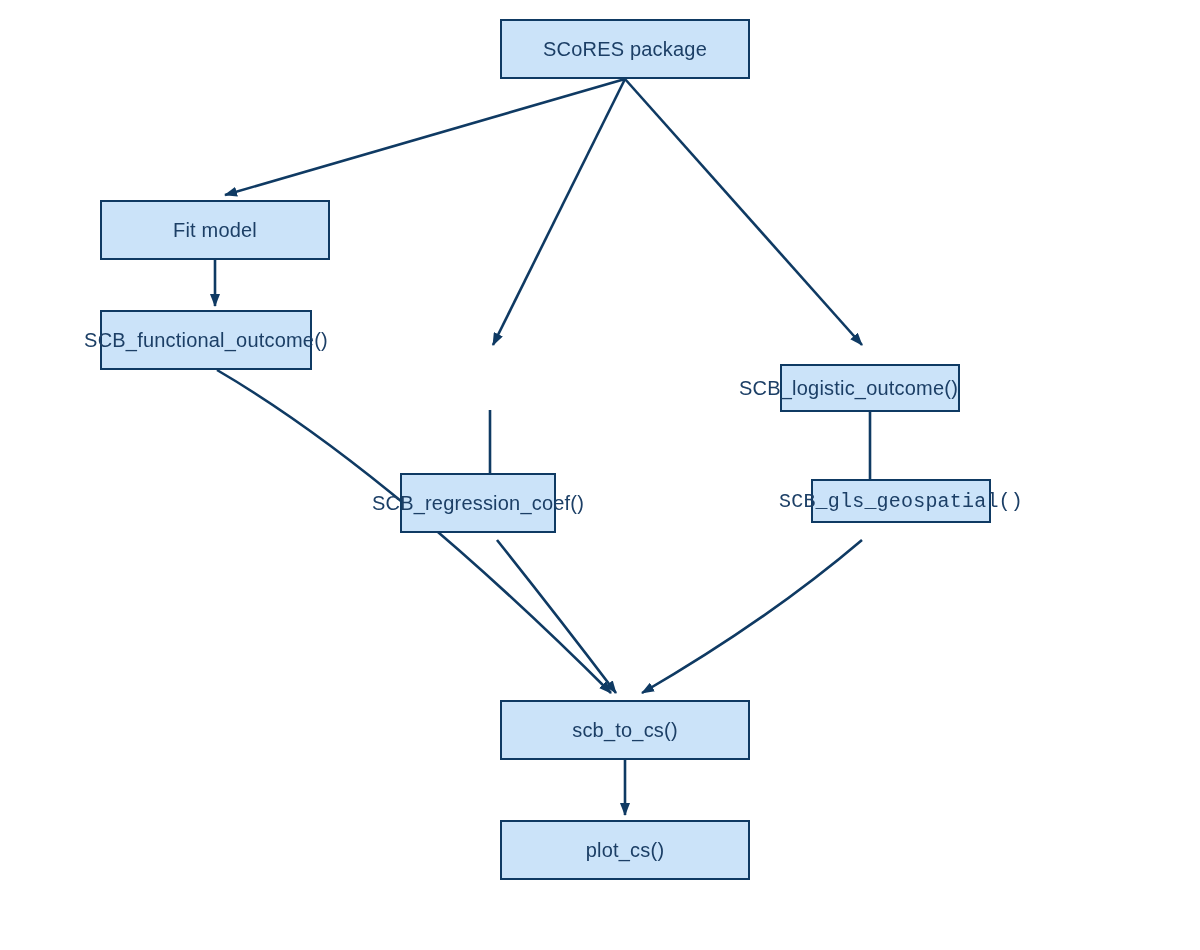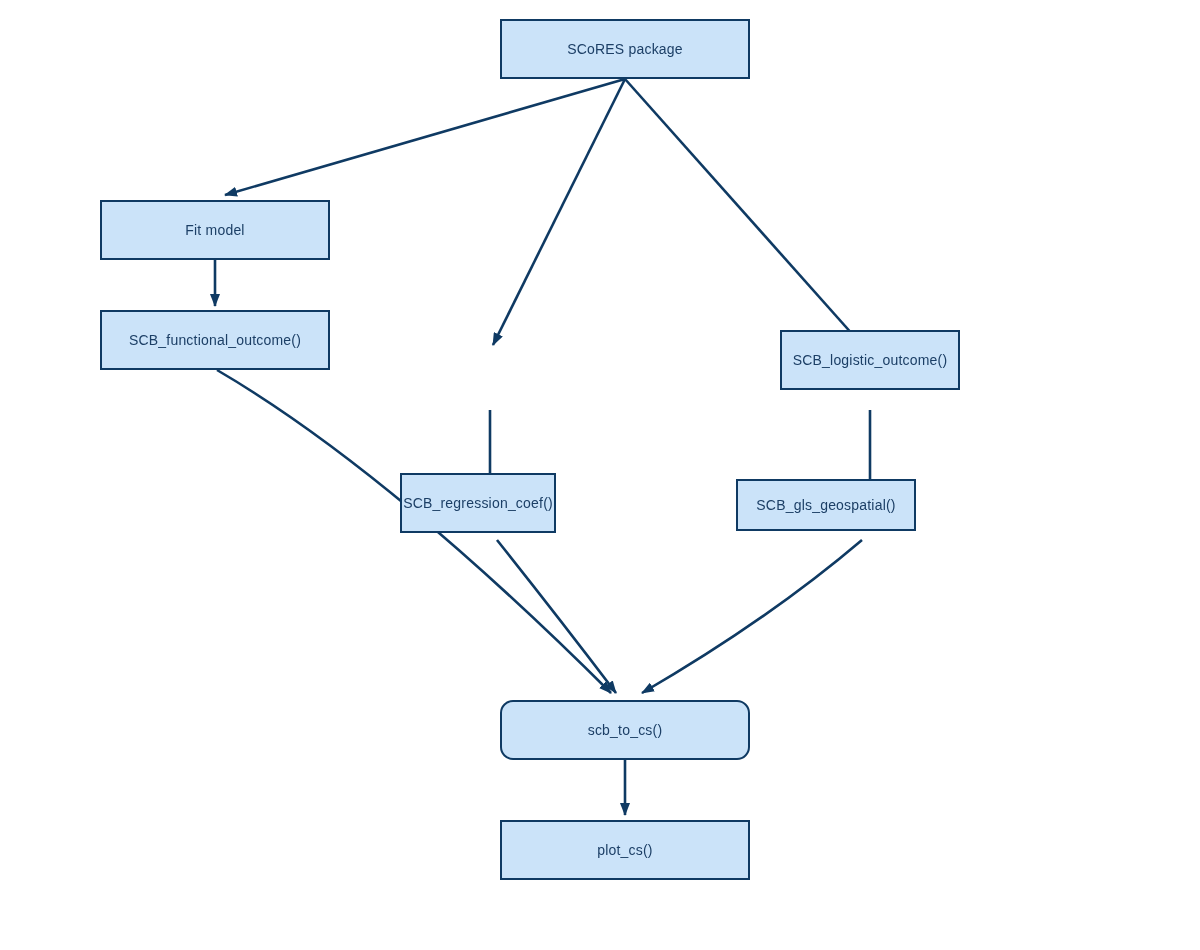--- a/index.html
+++ b/index.html
@@ -24,34 +24,34 @@
   }
   .node {
     position: absolute;
     box-sizing: border-box;
     background: #cbe3f9;
     border: 2px solid #0f3a63;
     display: flex;
     align-items: center;
     justify-content: center;
     text-align: center;
-    font-size: 14px;
+    font-size: 20px;
     color: #1c3f66;
     letter-spacing: 0.2px;
     white-space: nowrap;
   }
   
   .n-scores     { left: 500px; top: 19px;  width: 250px; height: 60px; }
   .n-fit        { left: 100px; top: 200px; width: 230px; height: 60px; align-items: center; }
-  .n-functional { left: 100px; top: 310px; width: 230px; height: 60px; }
+  .n-functional { left: 100px; top: 310px; width: 212px; height: 60px; }
   .n-linear     { left: 400px; top: 350px; width: 180px; height: 60px; }
   .n-regression { left: 400px; top: 473px; width: 156px; height: 60px; }
-  .n-logistic   { left: 780px; top: 330px; width: 180px; height: 60px; }
-  .n-gls        { left: 736px; top: 479px; width: 180px; height: 52px; }
-  .n-scbtocs    { left: 500px; top: 700px; width: 250px; height: 60px; border-radius: 13px; }
+  .n-logistic   { left: 780px; top: 364px; width: 180px; height: 48px; justify-content: flex-end; }
+  .n-gls        { left: 811px; top: 479px; width: 180px; height: 44px; font-family: Liberation Mono, monospace; }
+  .n-scbtocs    { left: 500px; top: 700px; width: 250px; height: 60px; }
   .n-plotcs     { left: 500px; top: 820px; width: 250px; height: 60px; text-align: center; }
   .edge {
     stroke: #0f3a63;
     stroke-width: 2.6;
     fill: none;
   }
 </style>
 </head>
 <body>
 

